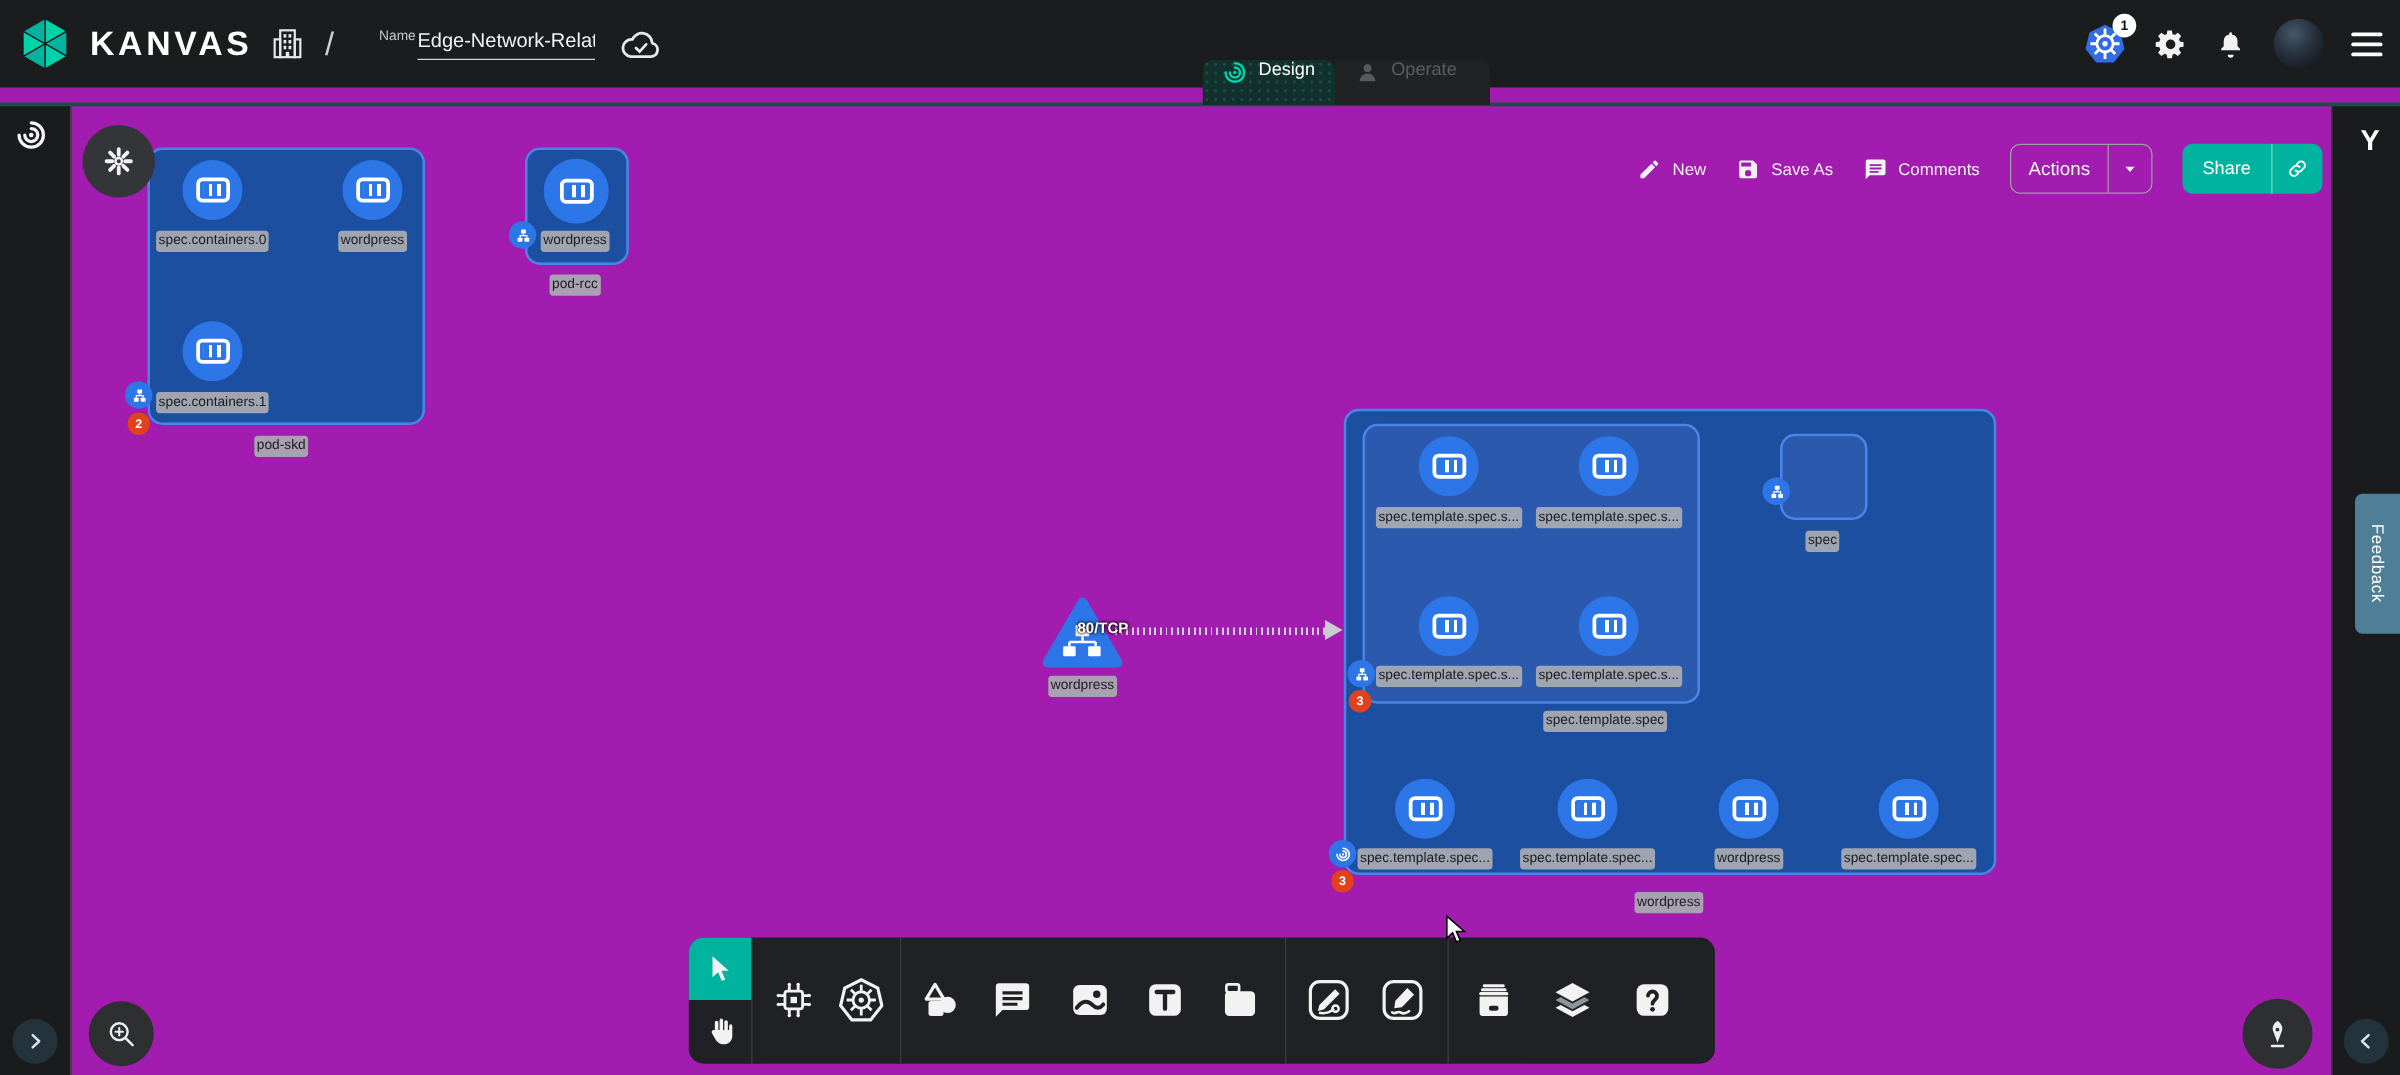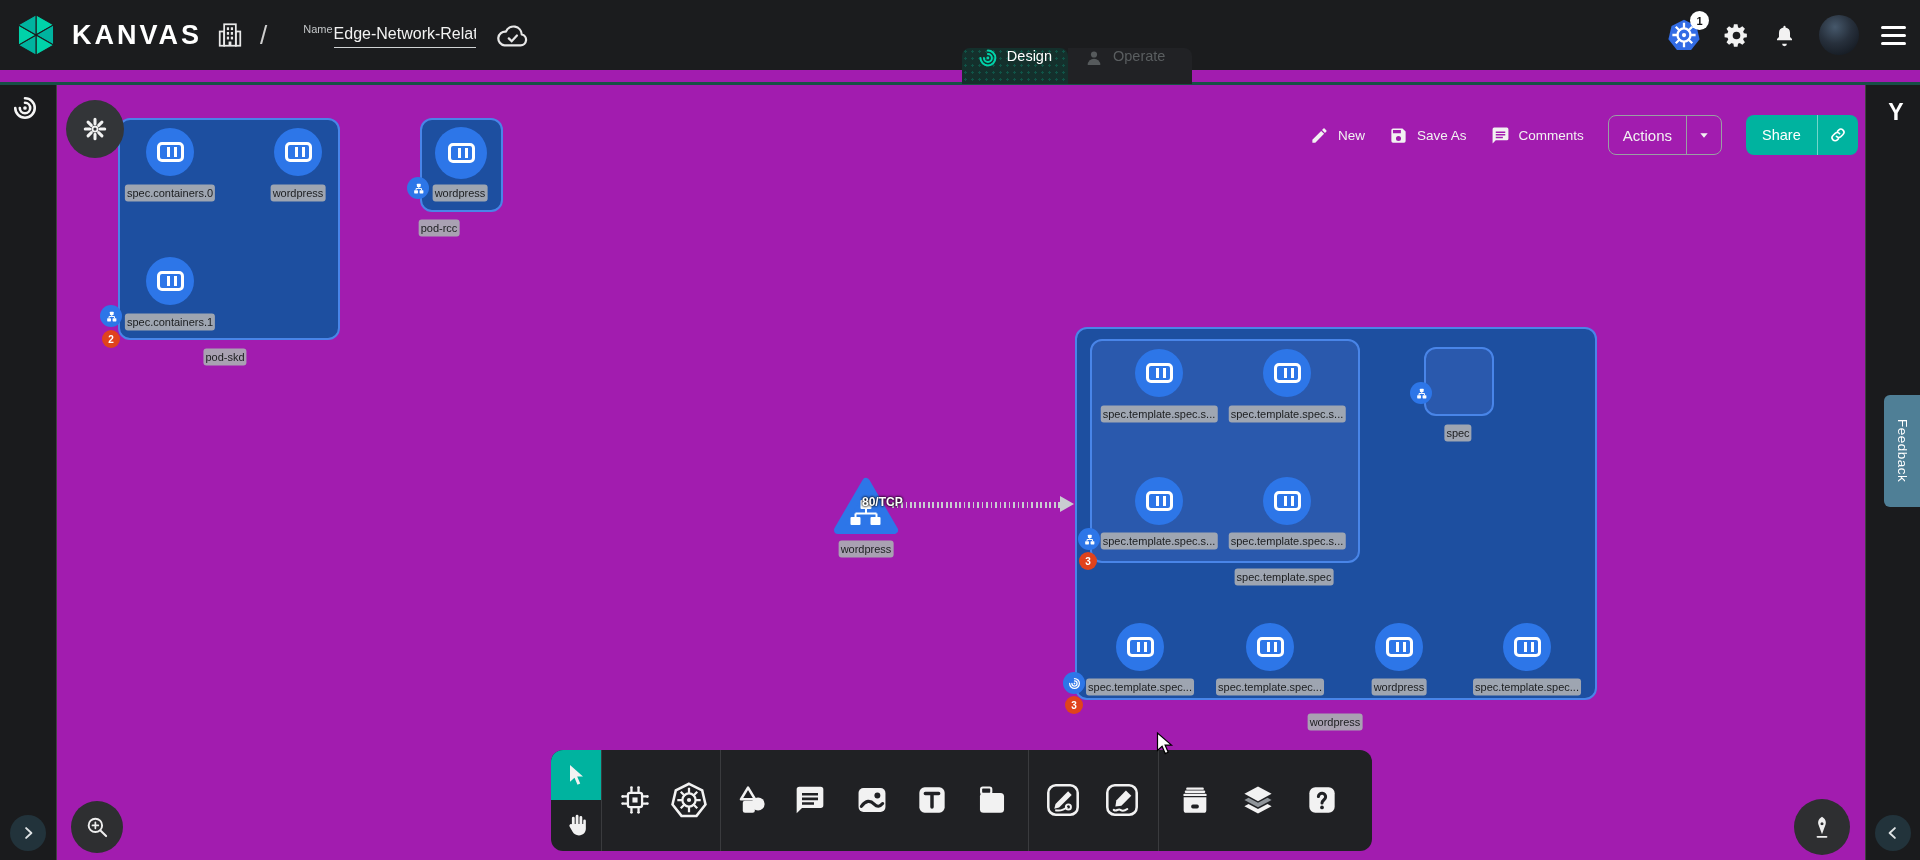--- a/index.html
+++ b/index.html
@@ -438,21 +438,21 @@
   <div class="grp" style="left:420px;top:118px;width:83px;height:94px"></div>
   <div class="node node-lg" style="left:461px;top:153px">
       <div class="crate"></div>
     </div>
   <div class="nlabel" style="left:460px;top:193px">wordpress</div>
   <div class="netbadge" style="left:418px;top:188px">
     <svg width="13" height="13">
         <use href="#s-hier"></use>
       </svg>
   </div>
-  <div class="nlabel" style="left:439px;top:228px">pod-rcc</div>
+  <div class="nlabel" style="left:460px;top:228px">pod-rcc</div>
 
   <svg class="svc-tri" width="64" height="58">
       <use href="#s-tri-svc"></use>
     </svg>
   <div class="nlabel" style="left:866px;top:549px">wordpress</div>
   <div class="edge-line"></div>
   <div class="edge-arrow"></div>
   <div class="edge-label">80/TCP</div>
 
   <div class="grp" style="left:1075px;top:327px;width:522px;height:373px"></div>

